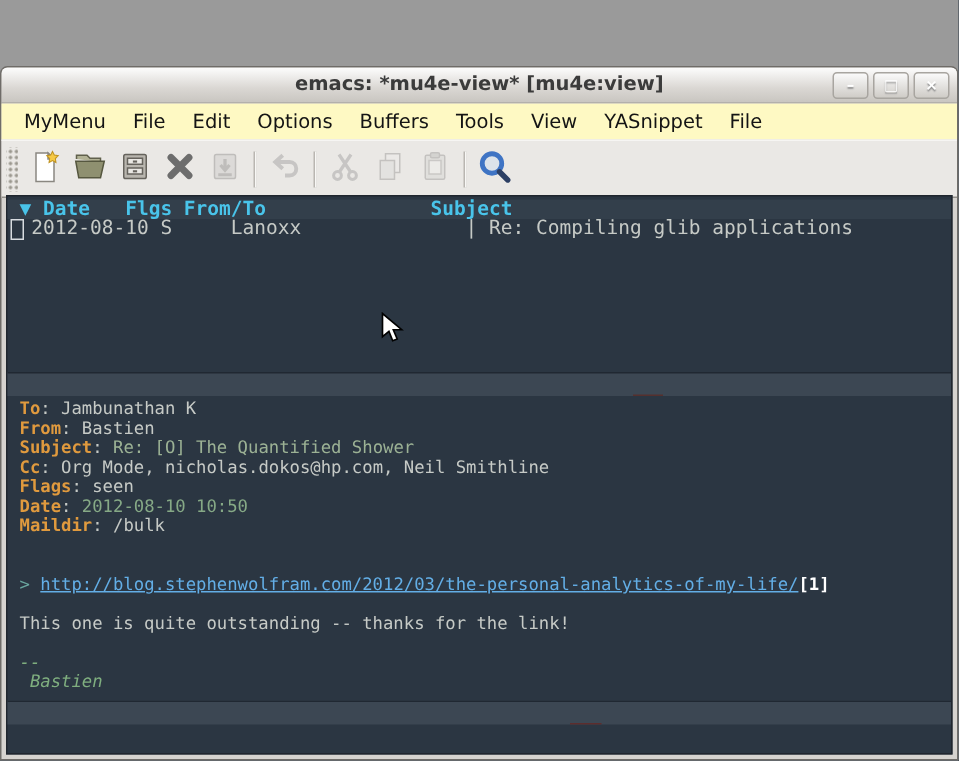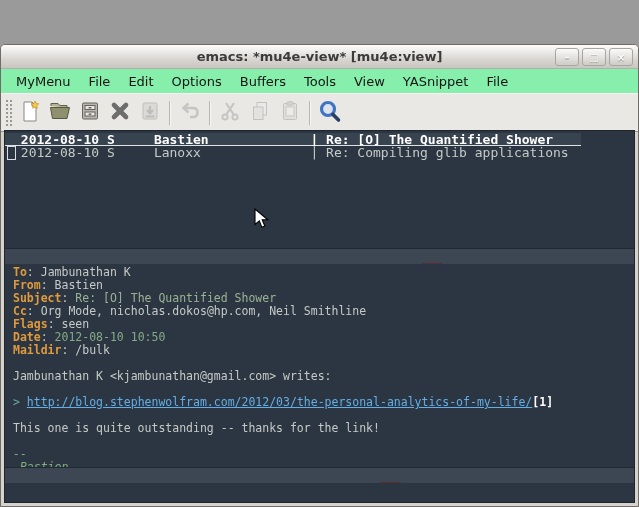--- a/index.html
+++ b/index.html
@@ -12,21 +12,21 @@
             border-bottom:1px solid #b3b0ab;border-radius:4px 4px 0 0;
             position:relative;display:flex;align-items:center;justify-content:center;}
   .title{font-weight:bold;font-size:13px;color:#3b3b3b;}
   .win-buttons{position:absolute;right:5px;top:3px;display:flex;gap:3px;}
   .win-btn{width:22px;height:16px;border:1px solid #a8a5a0;border-radius:3px;
            background:linear-gradient(#fafafa,#cfccc7);color:#fff;font-size:10px;
            font-weight:bold;display:flex;align-items:center;justify-content:center;
            text-shadow:0 1px 1px #8a8a8a;}
   
   .menubar{height:24px;display:flex;align-items:center;padding-left:6px;
-           font-size:13px;color:#141414;background:#86efac;}
+           font-size:13px;color:#141414;background:#fef9c3;}
   .menu-item{padding:2px 9px;}
   
   .toolbar{height:37px;background:#eae8e5;border-top:1px solid #f6f5f3;
            border-bottom:1px solid #94918c;display:flex;align-items:center;padding-left:3px;}
   .drag-handle{width:8px;height:30px;margin-right:3px;
       background-image:radial-gradient(#9b988f 1px,transparent 1.2px);
       background-size:4px 4px;background-position:1px 1px;}
   .tool-btn{width:30px;height:30px;display:flex;align-items:center;justify-content:center;}
   .tool-btn.disabled{opacity:.38;filter:grayscale(70%);}
   .tool-sep{width:1px;height:24px;background:#b9b6b1;border-right:1px solid #f8f7f5;margin:0 4px;}
@@ -182,39 +182,38 @@
       <span><svg width="26" height="26" viewBox="0 0 26 26">
         <circle cx="11" cy="11" r="6.5" fill="rgba(190,215,245,.3)" stroke="#3f74c4" stroke-width="3.2"></circle>
         <path d="M16 16.5L21.5 22" stroke="#2c3f63" stroke-width="3.6" stroke-linecap="round"></path>
       </svg></span>
     </div>
   </div>
 
   <div class="textarea">
 
     <div class="headers-win">
-      <div class="hrow selected"> 2012-08-10 S     Bastien             | Re: [O] The Quantified Shower</div>
+      <div class="header-cols">▼ Date   Flgs From/To              Subject</div>
       <div class="hrow"> 2012-08-10 S     Lanoxx              | Re: Compiling glib applications</div>
       <div class="hollow-cursor"></div>
     </div>
 
     <div class="modeline">
       <span class="ml-name">*mu4e-headers*</span><span class="ml-dim"> ( 1, 0) </span><span class="ml-dim">[</span><span class="ml-all-i">All</span><span class="ml-teal">/275</span><span class="ml-dim">] </span><span class="ml-orange-i">[mu4e-headers]</span><span class="ml-dim"> [</span><span class="ml-ovr">Ovr,</span><span class="ml-mod">Mod</span><span class="ml-teal">,RO</span><span class="ml-dim">] </span><span class="ml-dim2">11:02 W32 </span><span class="ml-teal">maildir:/bulk</span>
     </div>
 
     <div class="view-win">
       <div class="vline"><span class="fld-label">To</span><span class="fld-sep">: </span><span class="v-gray">Jambunathan K</span></div>
       <div class="vline"><span class="fld-label">From</span><span class="fld-sep">: </span><span class="v-gray">Bastien</span></div>
       <div class="vline"><span class="fld-label">Subject</span><span class="fld-sep">: </span><span class="v-green-muted">Re: [O] The Quantified Shower</span></div>
       <div class="vline"><span class="fld-label">Cc</span><span class="fld-sep">: </span><span class="v-gray">Org Mode, nicholas.dokos@hp.com, Neil Smithline</span></div>
       <div class="vline"><span class="fld-label">Flags</span><span class="fld-sep">: </span><span class="v-gray">seen</span></div>
       <div class="vline"><span class="fld-label">Date</span><span class="fld-sep">: </span><span class="v-green">2012-08-10 10:50</span></div>
       <div class="vline"><span class="fld-label">Maildir</span><span class="fld-sep">: </span><span class="v-gray">/bulk</span></div>
       <div class="vline"></div>
-      <div class="vline v-gray">Jambunathan K &lt;kjambunathan@gmail.com&gt; writes:</div>
       <div class="vline"></div>
       <div class="vline"><span class="quote-mark">&gt; </span><span class="body-link">http://blog.stephenwolfram.com/2012/03/the-personal-analytics-of-my-life/</span><span class="footnote">[1]</span></div>
       <div class="vline"></div>
       <div class="vline v-gray">This one is quite outstanding -- thanks for the link!</div>
       <div class="vline"></div>
       <div class="vline sig">--</div>
       <div class="vline sig"> Bastien</div>
     </div>
 
     <div class="modeline">

